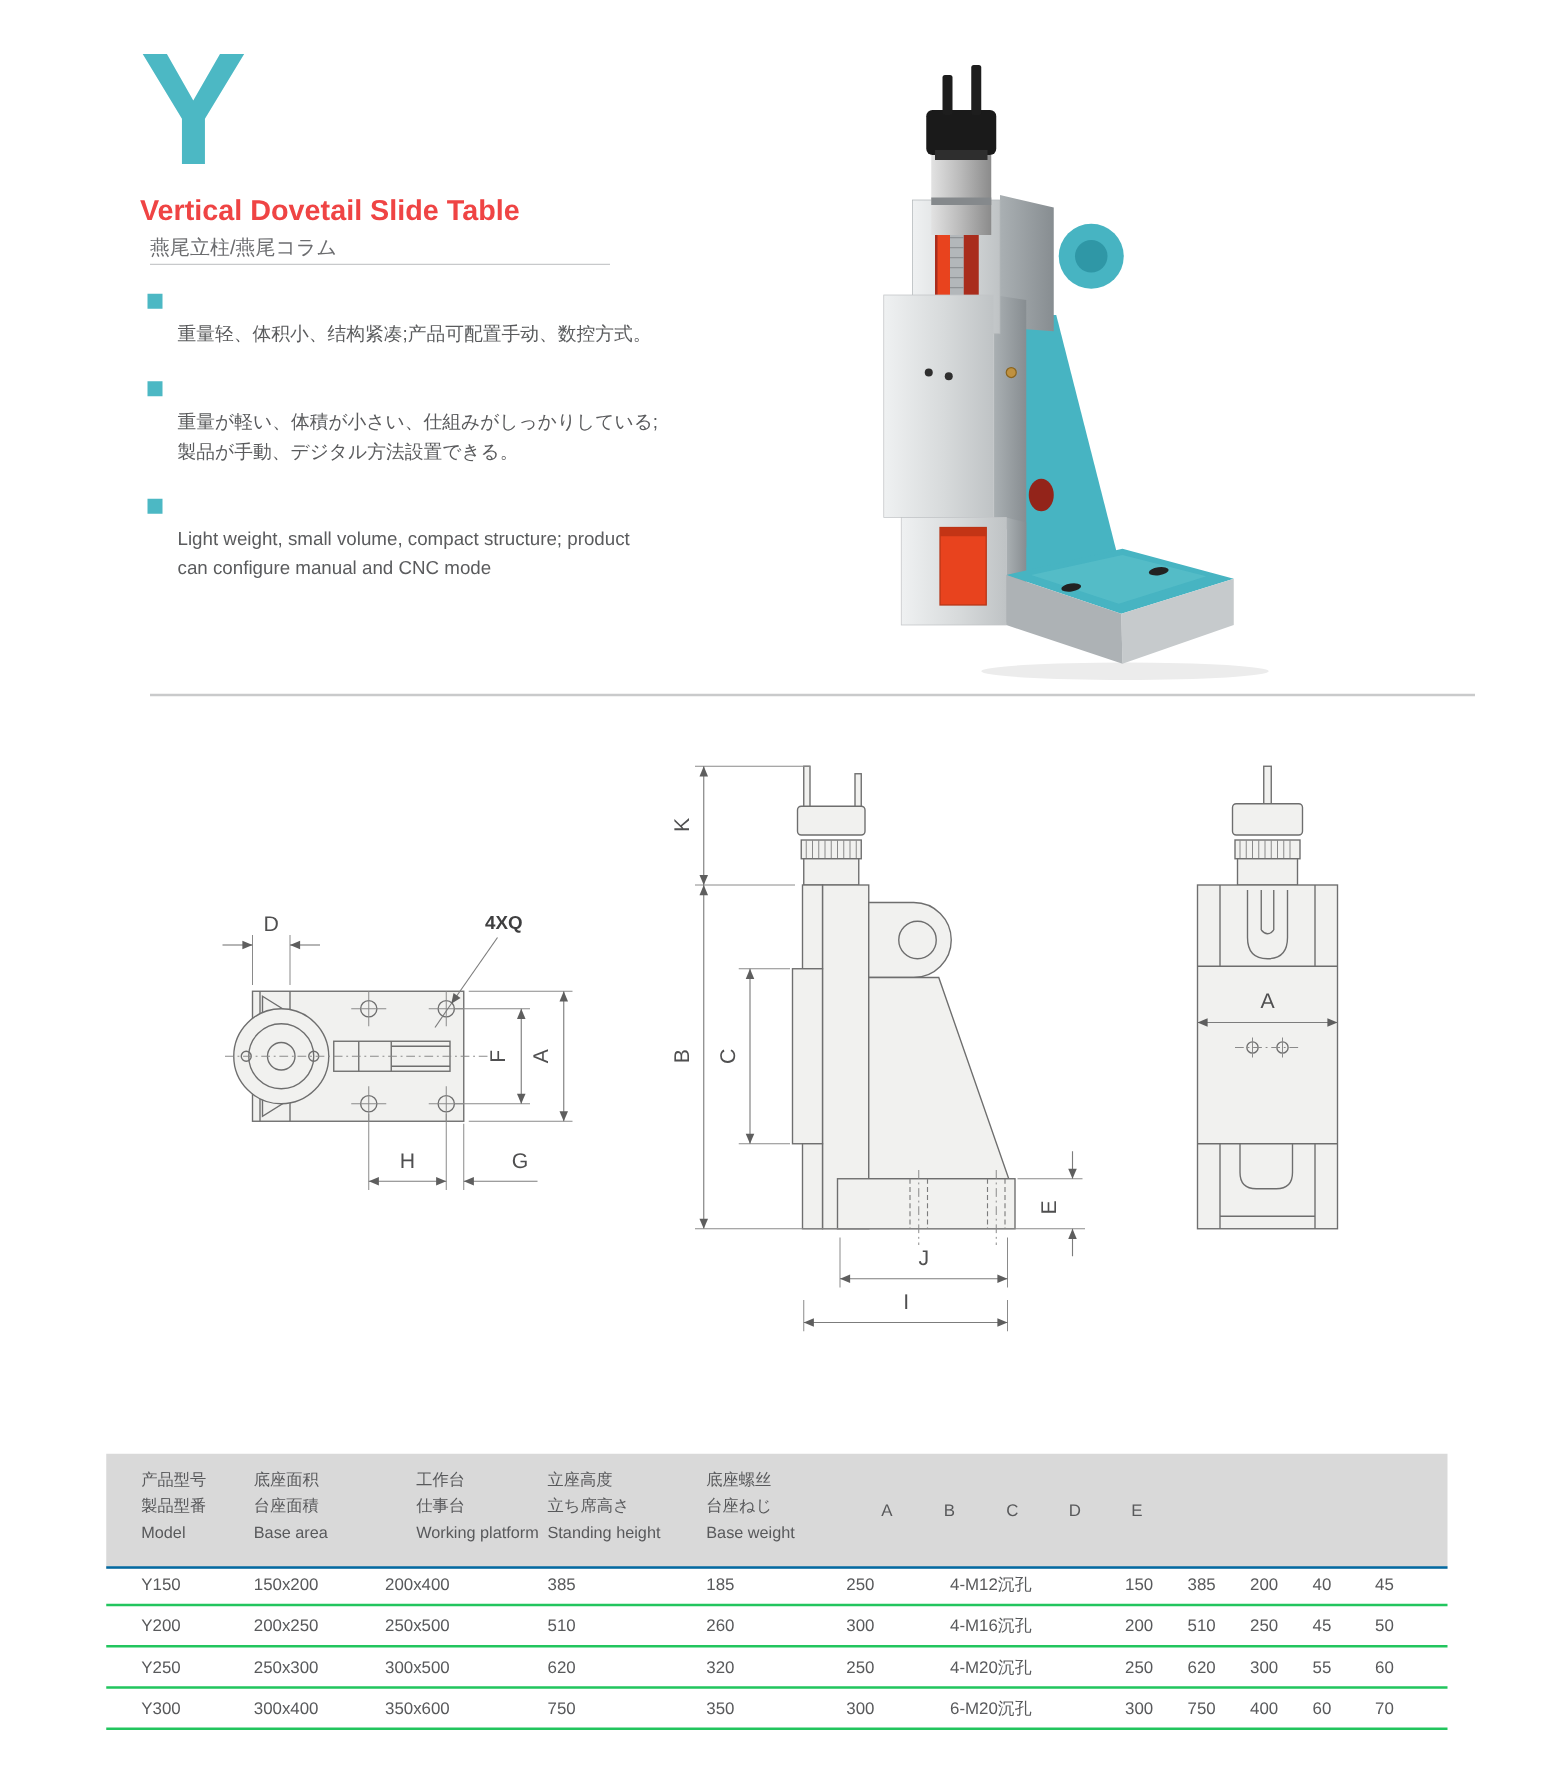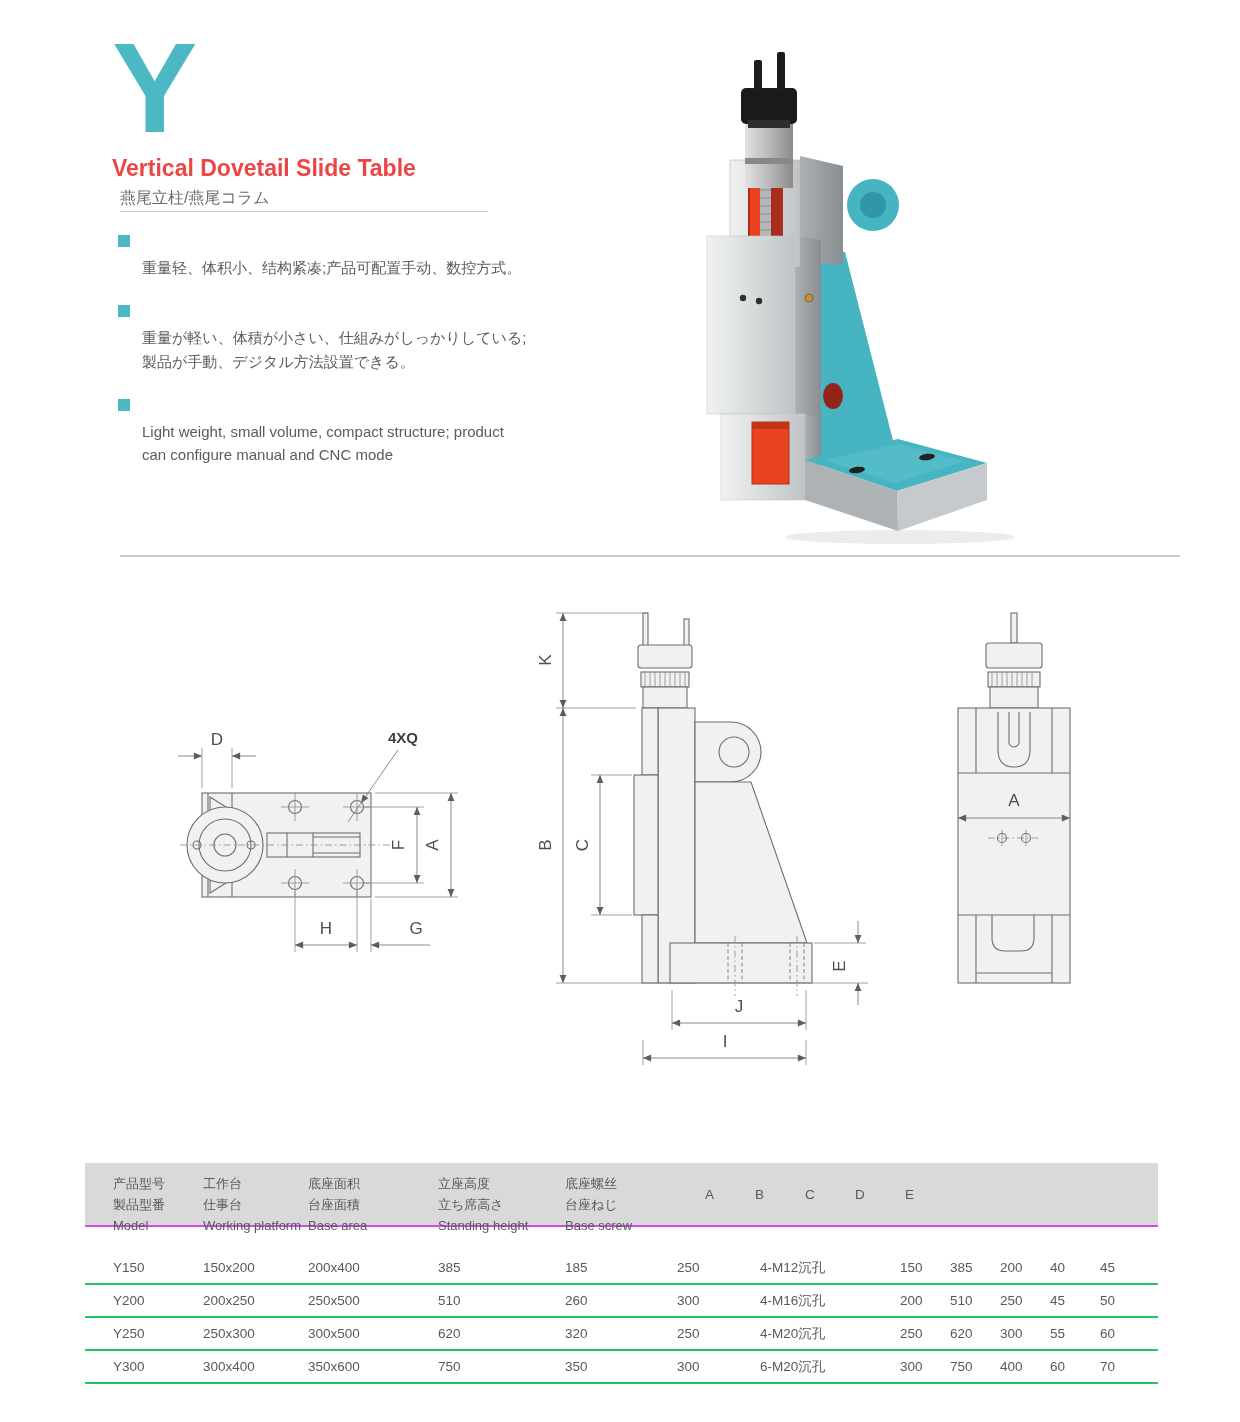--- a/index.html
+++ b/index.html
@@ -22,22 +22,22 @@
   .drawings{position:absolute;left:0;top:585px;}
   .ln{fill:none;stroke:#6e6e6e;stroke-width:1.1;}
   .fl{fill:#f1f1ef;stroke:#6e6e6e;stroke-width:1.1;}
   .dim{fill:none;stroke:#7c7c7c;stroke-width:0.9;}
   .thin{fill:none;stroke:#8a8a8a;stroke-width:0.8;}
   .cl{fill:none;stroke:#8a8a8a;stroke-width:0.8;stroke-dasharray:7 3 1.5 3;}
   .hid{fill:none;stroke:#7c7c7c;stroke-width:0.9;stroke-dasharray:4 2.5;}
   .lbl{fill:#4f4f50;font-size:17px;font-family:"Liberation Sans",sans-serif;}
   .lblb{fill:#3f3f40;font-size:15px;font-weight:700;font-family:"Liberation Sans",sans-serif;}
   
-  .spec-head{position:absolute;left:85px;top:1163px;width:1073px;height:64px;background:#d9d9d9;
-        border-bottom:2px solid #d946ef;box-sizing:border-box;display:flex;padding-left:28px;}
+  .spec-head{position:absolute;left:85px;top:1163px;width:1073px;height:92px;background:#d9d9d9;
+        border-bottom:2px solid #0369a1;box-sizing:border-box;display:flex;padding-left:28px;}
   .hcell{font-size:13px;line-height:21px;color:#58595b;padding-top:10px;box-sizing:border-box;}
   .hcell span{display:block;}
   .hletter{display:flex;align-items:center;font-size:13.5px;color:#58595b;box-sizing:border-box;}
   .spec-rows{position:absolute;left:85px;top:1252px;width:1073px;}
   .srow{display:flex;height:33px;align-items:center;padding-left:28px;box-sizing:border-box;
         border-bottom:2px solid #22c55e;font-size:13.5px;color:#58595b;}
   .w0{width:90px;} .w1{width:105px;} .w2{width:130px;} .w3{width:127px;} .w4{width:112px;}
   .w5{width:83px;} .w6{width:140px;} .w7{width:50px;} .w8{width:50px;} .w9{width:50px;}
   .w10{width:50px;} .w11{width:58px;}
 </style>
@@ -279,39 +279,39 @@
       <line class="ln" x1="976" y1="973" x2="1052" y2="973"></line>
     </g>
   </svg>
 
   <div class="spec-head">
     <div class="hcell w0">
       <span>产品型号</span>
       <span>製品型番</span>
       <span>Model</span>
     </div>
+    <div class="hcell w2">
+      <span>底座面积</span>
+      <span>台座面積</span>
+      <span>Base area</span>
+    </div>
     <div class="hcell w1">
       <span>工作台</span>
       <span>仕事台</span>
       <span>Working platform</span>
     </div>
-    <div class="hcell w2">
-      <span>底座面积</span>
-      <span>台座面積</span>
-      <span>Base area</span>
-    </div>
     <div class="hcell w3">
       <span>立座高度</span>
       <span>立ち席高さ</span>
       <span>Standing height</span>
     </div>
     <div class="hcell w6">
       <span>底座螺丝</span>
       <span>台座ねじ</span>
-      <span>Base screw</span>
+      <span>Base weight</span>
     </div>
     <div class="hletter w7">
         <span>A</span>
       </div>
     <div class="hletter w8">
         <span>B</span>
       </div>
     <div class="hletter w9">
         <span>C</span>
       </div>

